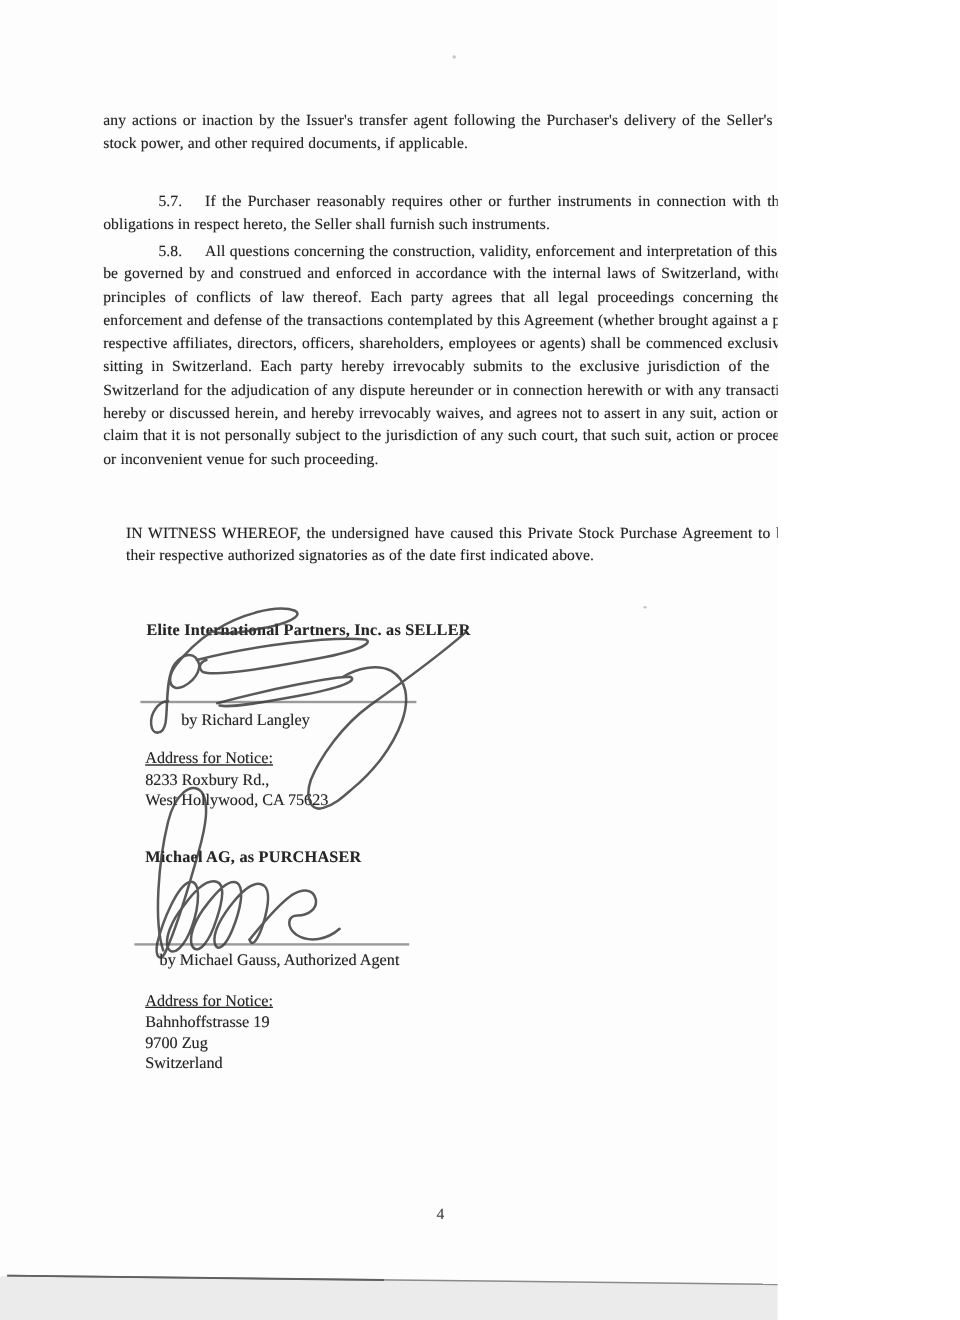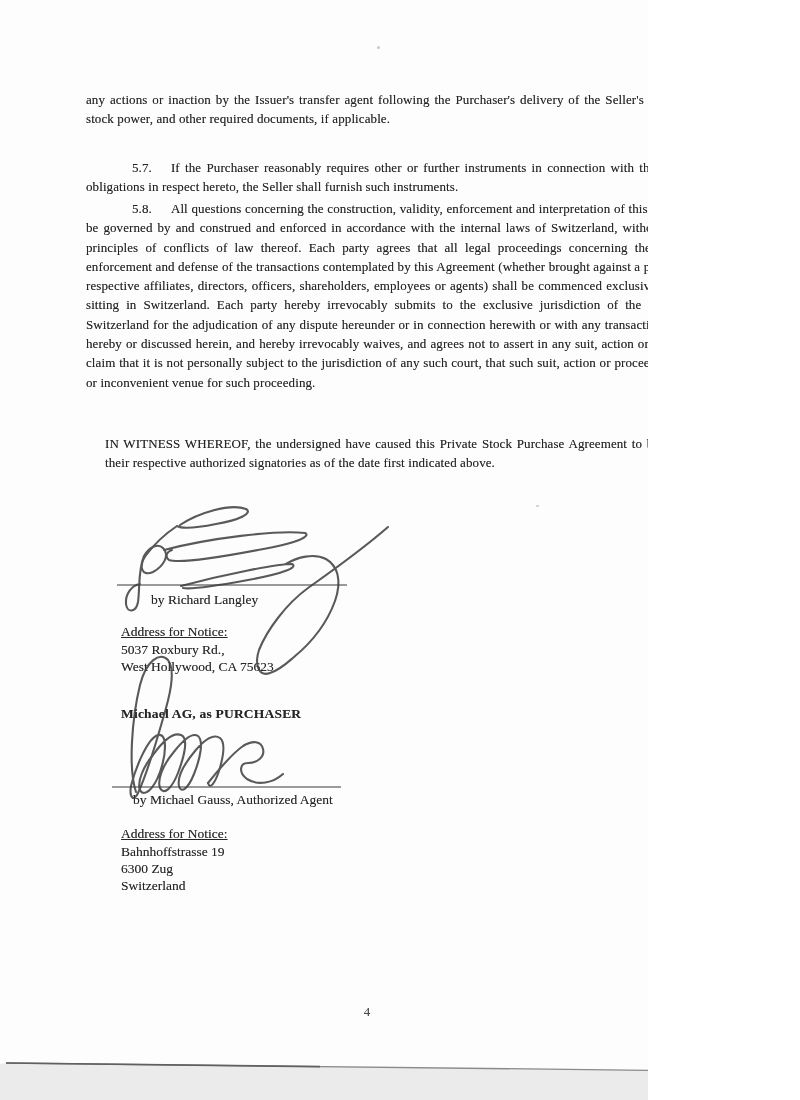--- a/index.html
+++ b/index.html
@@ -54,38 +54,39 @@
 <div class="scan">
 
   <p class="para" style="top:90px;">any actions or inaction by the Issuer's transfer agent following the Purchaser's delivery of the Seller's stock certificate, stock power, and other required documents, if applicable.</p>
 
   <p class="para indented" style="top:158px;"><span class="secnum">5.7.</span><span>If the Purchaser reasonably requires other or further instruments in connection with this Agreement or obligations in respect hereto, the Seller shall furnish such instruments.</span></p>
 
   <p class="para indented" style="top:199px;"><span class="secnum">5.8.</span><span>All questions concerning the construction, validity, enforcement and interpretation of this Agreement shall be governed by and construed and enforced in accordance with the internal laws of Switzerland, without regard to the principles of conflicts of law thereof. Each party agrees that all legal proceedings concerning the interpretations, enforcement and defense of the transactions contemplated by this Agreement (whether brought against a party hereto or its respective affiliates, directors, officers, shareholders, employees or agents) shall be commenced exclusively in the courts sitting in Switzerland. Each party hereby irrevocably submits to the exclusive jurisdiction of the courts sitting in Switzerland for the adjudication of any dispute hereunder or in connection herewith or with any transaction contemplated hereby or discussed herein, and hereby irrevocably waives, and agrees not to assert in any suit, action or proceeding, any claim that it is not personally subject to the jurisdiction of any such court, that such suit, action or proceeding is improper or inconvenient venue for such proceeding.</span></p>
 
   <p class="para" style="top:434px;margin-left:19px;">IN WITNESS WHEREOF, the undersigned have caused this Private Stock Purchase Agreement to be duly executed by their respective authorized signatories as of the date first indicated above.</p>
 
+  <p class="sigtext sigheading" style="left:122px;top:516px;">Elite International Partners, Inc. as  SELLER</p>
 
   <div class="sigline" style="left:117px;top:584px;width:230px;"></div>
 
   <p class="sigtext" style="left:119px;top:591px;padding-left:32px;">by Richard Langley</p>
 
   <p class="sigtext addr-label" style="left:121px;top:623px;">Address for Notice:</p>
-  <p class="sigtext" style="left:121px;top:641px;">5037 Roxbury Rd.,</p>
+  <p class="sigtext" style="left:121px;top:641px;">8233 Roxbury Rd.,</p>
   <p class="sigtext" style="left:121px;top:658px;">West Hollywood, CA 75623</p>
 
   <p class="sigtext sigheading" style="left:121px;top:705px;">Michael AG, as PURCHASER</p>
 
   <div class="sigline" style="left:112px;top:786px;width:229px;"></div>
 
   <p class="sigtext" style="left:117px;top:791px;margin-left:16px;">by Michael Gauss, Authorized Agent</p>
 
   <p class="sigtext addr-label" style="left:121px;top:825px;">Address for Notice:</p>
   <p class="sigtext" style="left:121px;top:843px;">Bahnhoffstrasse 19</p>
-  <p class="sigtext" style="left:121px;top:860px;">6300 Zug</p>
+  <p class="sigtext" style="left:121px;top:860px;">9700 Zug</p>
   <p class="sigtext" style="left:121px;top:877px;">Switzerland</p>
 
   <svg class="ink" style="left:80px;top:480px;" width="340" height="350" viewBox="0 0 340 350">
     <g fill="none" stroke="#3d3d3d" stroke-width="2.1" stroke-linecap="round" opacity="0.85">
 
       <path d="M 100,45 C 118,33 150,23 166,29 C 173,33 160,40 136,44 C 116,48 102,49 97,46 C 88,52 76,62 66,75"></path>
 
       <path d="M 66,75 C 58,87 62,97 73,92 C 84,86 90,75 83,68 C 78,63 69,67 64,76 C 58,90 60,108 58,122 C 56,133 47,133 46,124 C 45,114 52,105 60,104"></path>
 
       <path d="M 84,70 C 130,58 196,50 225,53 C 231,56 219,63 178,70 C 141,77 100,84 89,80 C 85,77 86,72 92,70"></path>

